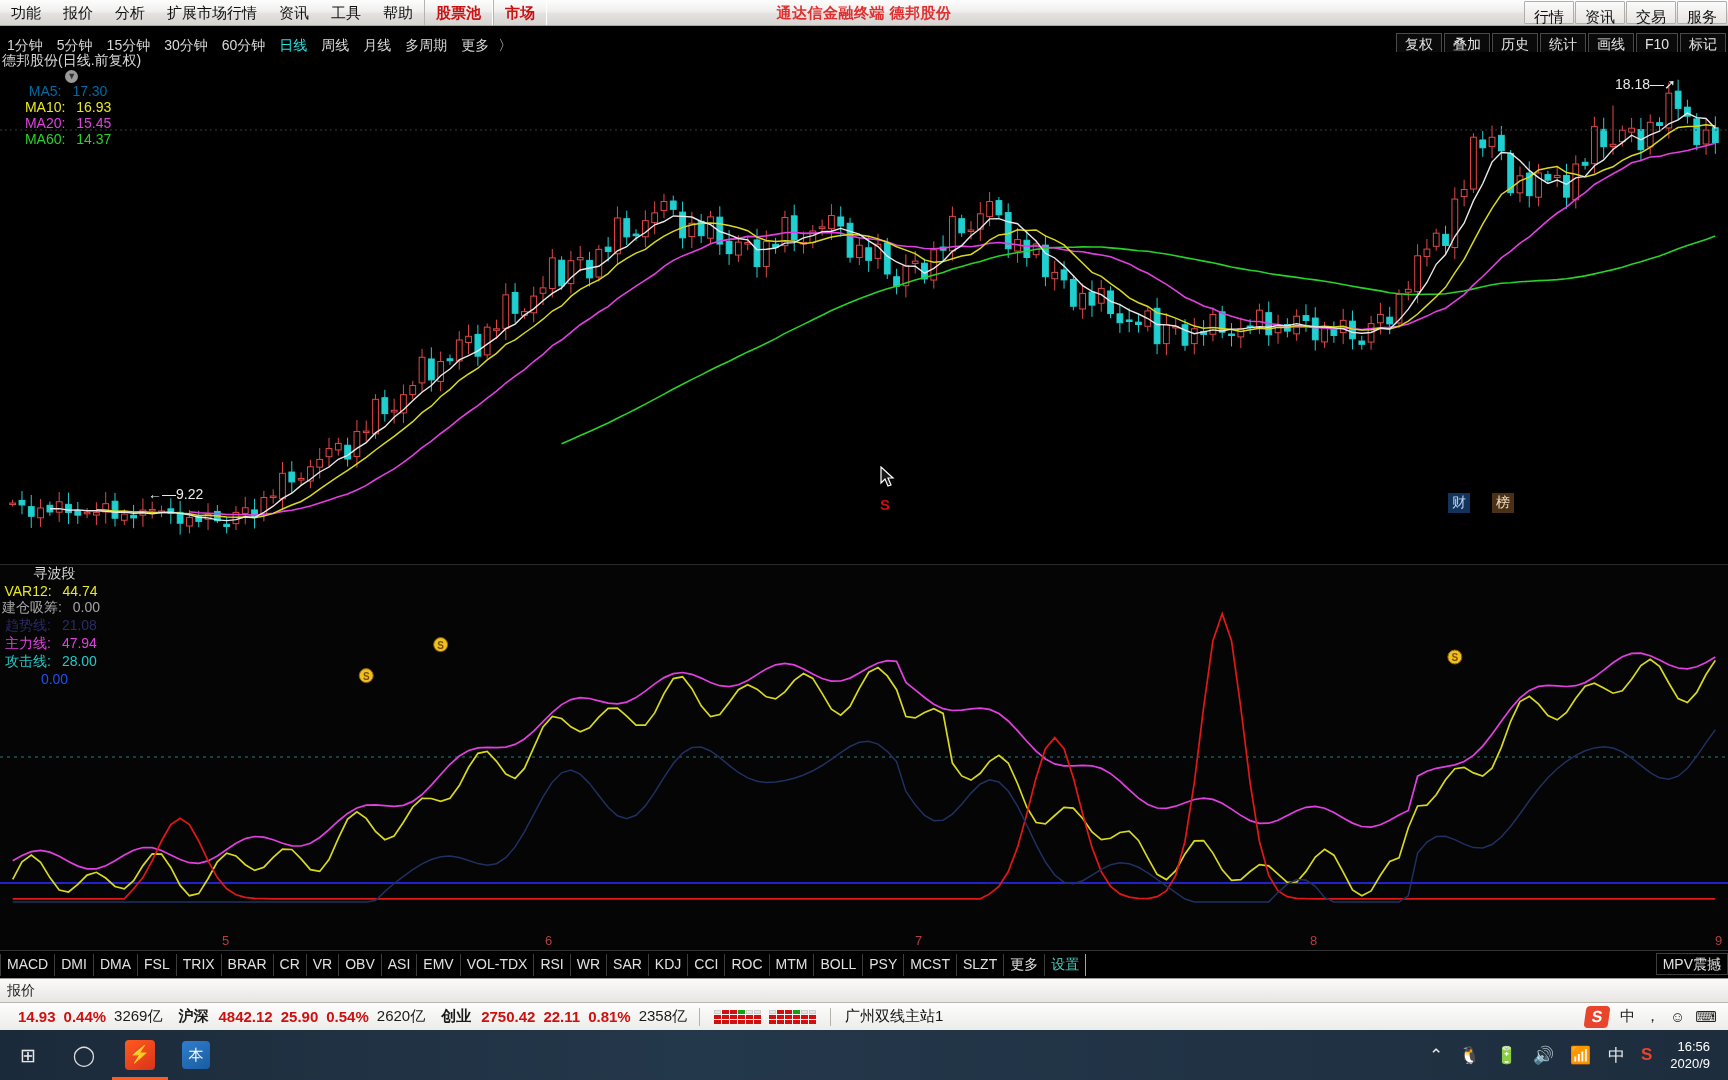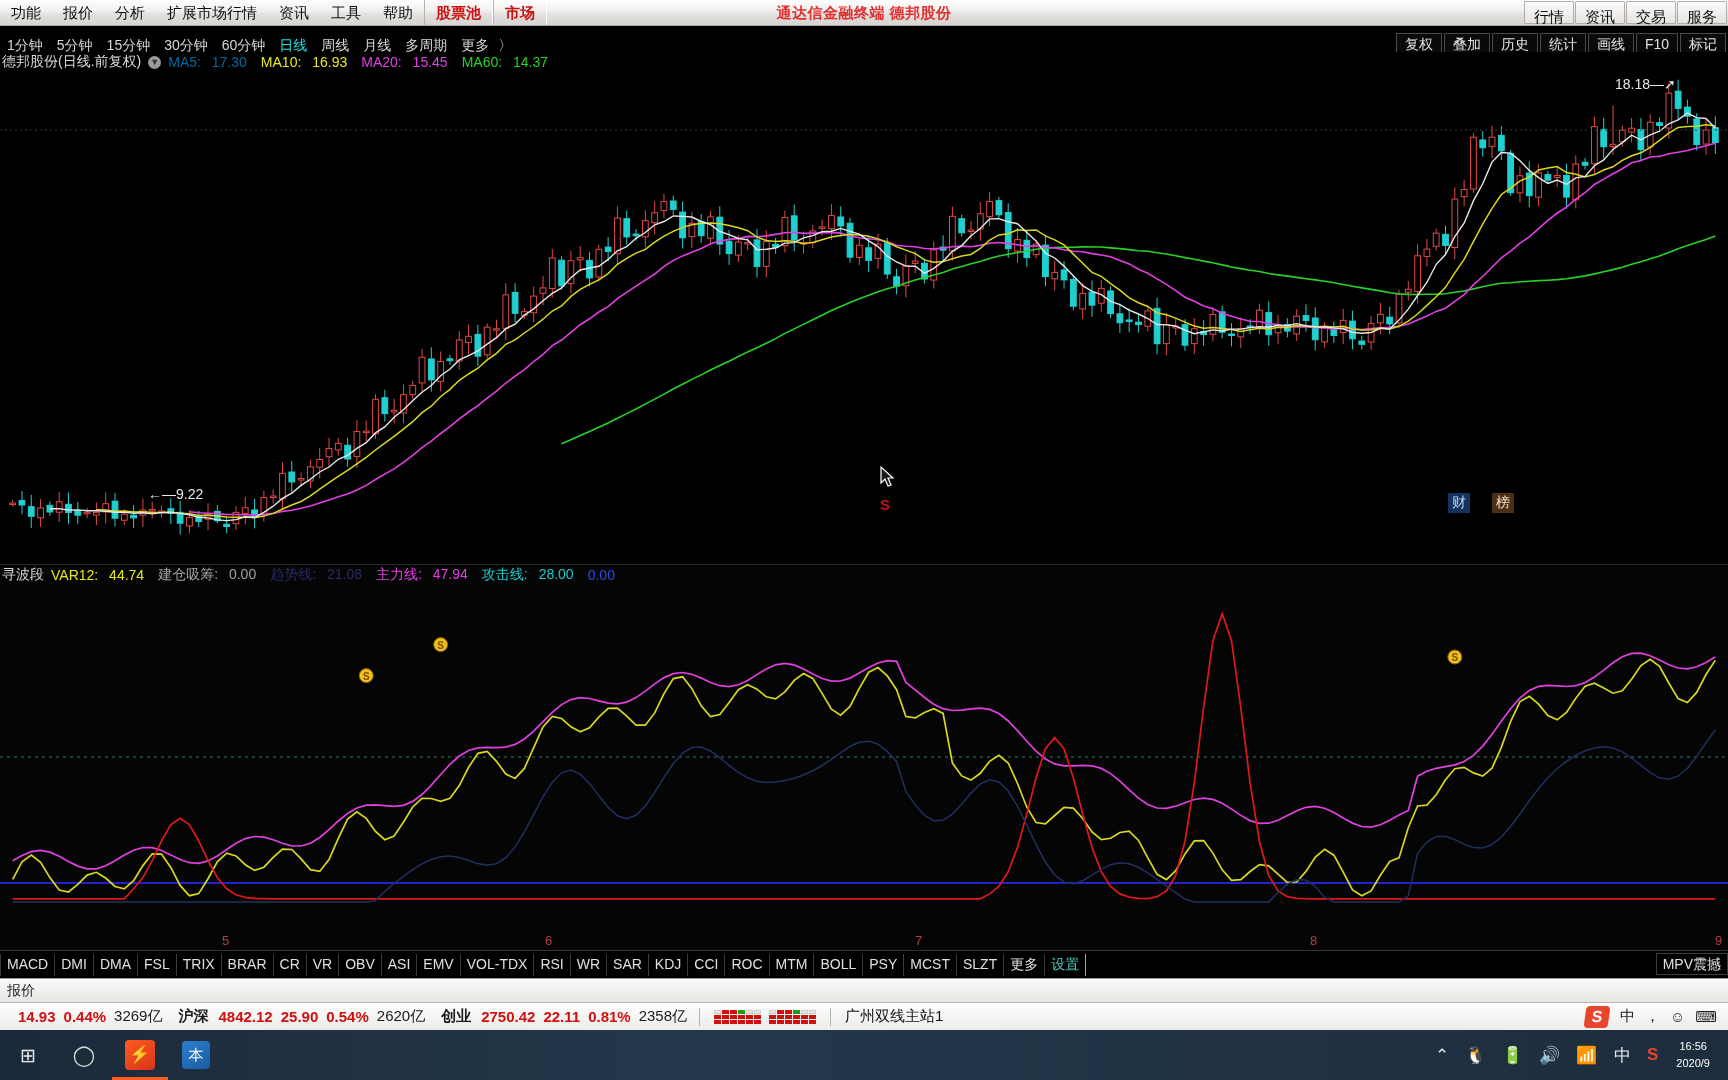--- a/index.html
+++ b/index.html
@@ -55,21 +55,21 @@
     border:1px solid #4a4a4a; margin-left:2px; background:#0a0a0a;
   }
 
   
   .chart-area { position:absolute; left:0; top:52px; width:1728px; height:512px; background:#000; }
   .ind-area   { position:absolute; left:0; top:564px; width:1728px; height:386px; background:#050505;
                 border-top:1px solid #2a2a2a; }
 
   .legend {
     position:absolute; left:0; top:0; height:20px; display:flex; align-items:center;
-    font-size:14px; white-space:nowrap; z-index:6; padding-left:2px;
+    font-size:14px; white-space:nowrap; z-index:6; padding-left:2px;flex-direction:column;
   }
   .legend span { margin-right:7px; }
   .lg-name { color:#d9d9d9; }
   .lg-ma5  { color:#0369a1; }
   .lg-ma10 { color:#e8e81e; }
   .lg-ma20 { color:#e040e0; }
   .lg-ma60 { color:#28d228; }
   .lg-var  { color:#e8e81e; }
   .lg-red  { color:#a3a3a3; }
   .lg-dim  { color:#2a2a66; }
@@ -153,21 +153,21 @@
     width:30px; height:30px; background:linear-gradient(145deg,#ff5a1f,#d8341a);
     border-radius:4px; color:#fff; font-size:17px; font-weight:bold;
     text-align:center; line-height:30px;
   }
   .tb-icon-blue {
     width:28px; height:28px; background:linear-gradient(145deg,#2f7fd0,#1a5c9e);
     border-radius:4px; color:#fff; font-size:15px; text-align:center; line-height:28px;
   }
   .tb-right { position:absolute; right:0; top:0; height:50px; display:flex; align-items:center; padding-right:8px; }
   .tb-tray { color:#e8e8e8; font-size:17px; padding:0 8px; }
-  .tb-clock { color:#fff; font-size:11px; text-align:center; line-height:17px; padding:0 10px; }
+  .tb-clock { color:#fff; font-size:13px; text-align:right; line-height:17px; padding:0 10px; }
   .tb-active-underline { position:absolute; bottom:0; left:0; width:100%; height:3px; background:#ff5a1f; }
   .cursor-arrow { position:absolute; z-index:30; }
 </style>
 </head>
 <body>
 
 <div id="app">
 
   <div class="menubar">
     <div class="menu-left" id="menu-left">

